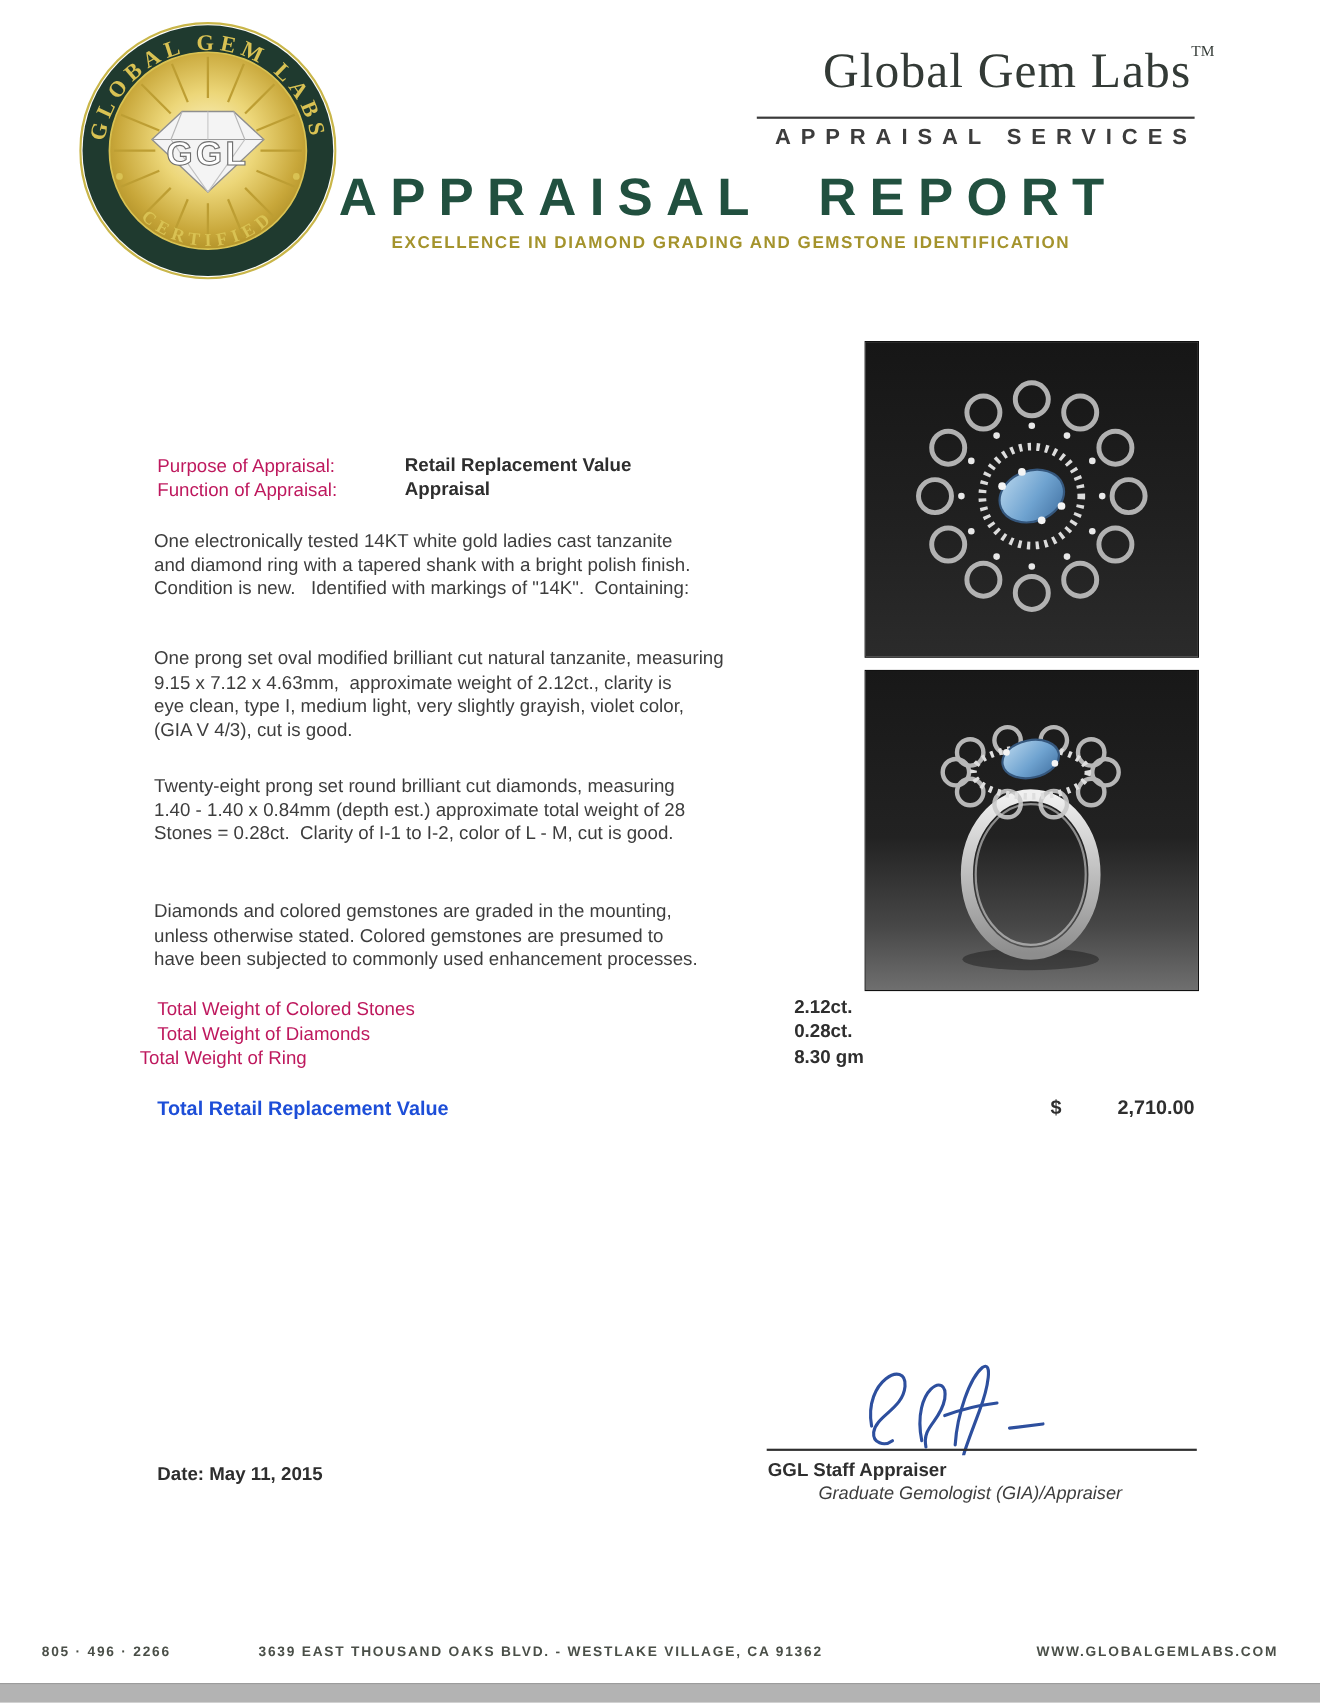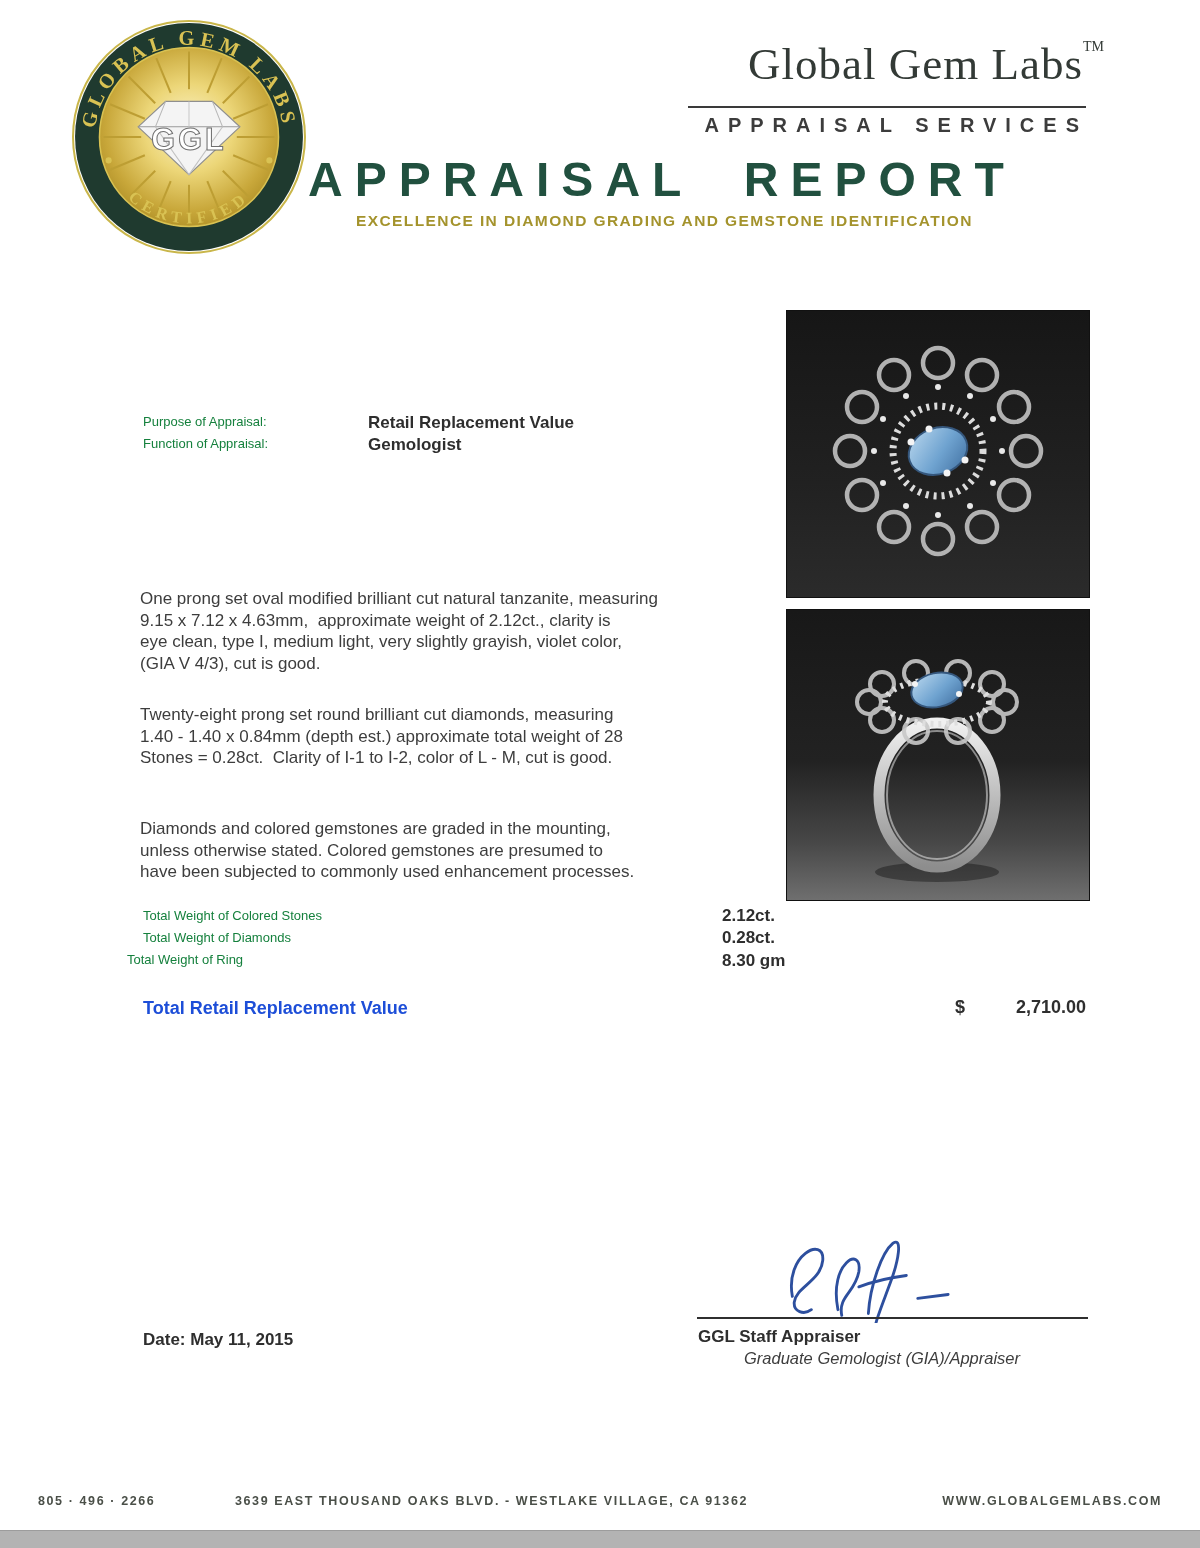--- a/index.html
+++ b/index.html
@@ -18,21 +18,21 @@
     font-size:20px;font-weight:600;color:#3c3c3c;letter-spacing:9px;
   }
   .rule{background:#3a3a3a;height:2px;}
   .report-title{
     font-size:48px;font-weight:bold;color:#21503f;letter-spacing:12px;
     word-spacing:26px;font-family:"Liberation Sans", sans-serif;
   }
   .tagline{
     font-size:15.5px;font-weight:bold;color:#a4932c;letter-spacing:1.4px;
   }
-  .label{font-size:13px;color:#15803d;}
+  .label{font-size:17px;color:#be185d;}
   .value-bold{font-size:17px;font-weight:bold;color:#2e2e2e;}
   .para{
     font-size:17px;line-height:21.5px;color:#3d3d3d;white-space:pre-wrap;width:640px;
   }
   .total-label{font-size:18px;font-weight:bold;color:#1d4ed8;}
   .photo{
     width:302px;border:1px solid #111;
   }
   .photo1{height:286px;background:linear-gradient(180deg,#161616 0%,#212121 60%,#2b2b2b 100%);}
   .photo2{height:290px;background:linear-gradient(180deg,#181818 0%,#222222 52%,#474747 80%,#6f6f6f 100%);}
@@ -195,22 +195,25 @@
       <ellipse cx="150" cy="92" rx="52" ry="22" fill="none" stroke="#dedede" stroke-width="6" stroke-dasharray="3 5"></ellipse>
       <ellipse cx="150" cy="80" rx="26" ry="17" transform="rotate(-12 150 80)" fill="url(#stoneBlue2)" stroke="#35577d" stroke-width="2"></ellipse>
       <circle cx="128" cy="74" r="3" fill="#f4f4f4"></circle>
       <circle cx="172" cy="84" r="3" fill="#f4f4f4"></circle>
     </svg>
   </div>
 
   <div class="abs label" style="left:143px;top:414px;">Purpose of Appraisal:</div>
   <div class="abs value-bold" style="left:368px;top:413px;">Retail Replacement Value</div>
   <div class="abs label" style="left:143px;top:436px;">Function of Appraisal:</div>
-  <div class="abs value-bold" style="left:368px;top:435px;">Gemologist</div>
-
+  <div class="abs value-bold" style="left:368px;top:435px;">Appraisal</div>
+
+  <div class="abs para" style="left:140px;top:481px;">One electronically tested 14KT white gold ladies cast tanzanite
+and diamond ring with a tapered shank with a bright polish finish.
+Condition is new.   Identified with markings of "14K".  Containing:</div>
 
   <div class="abs para" style="left:140px;top:568px;margin-top:20px;">One prong set oval modified brilliant cut natural tanzanite, measuring
 9.15 x 7.12 x 4.63mm,  approximate weight of 2.12ct., clarity is
 eye clean, type I, medium light, very slightly grayish, violet color,
 (GIA V 4/3), cut is good.</div>
 
   <div class="abs para" style="left:140px;top:704px;">Twenty-eight prong set round brilliant cut diamonds, measuring
 1.40 - 1.40 x 0.84mm (depth est.) approximate total weight of 28
 Stones = 0.28ct.  Clarity of I-1 to I-2, color of L - M, cut is good.</div>
 

